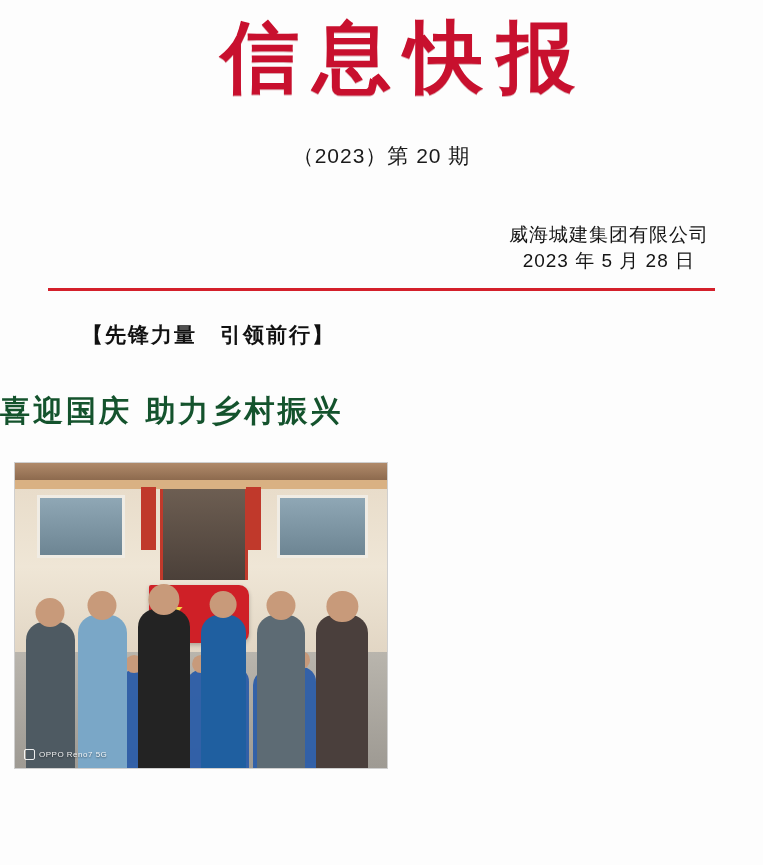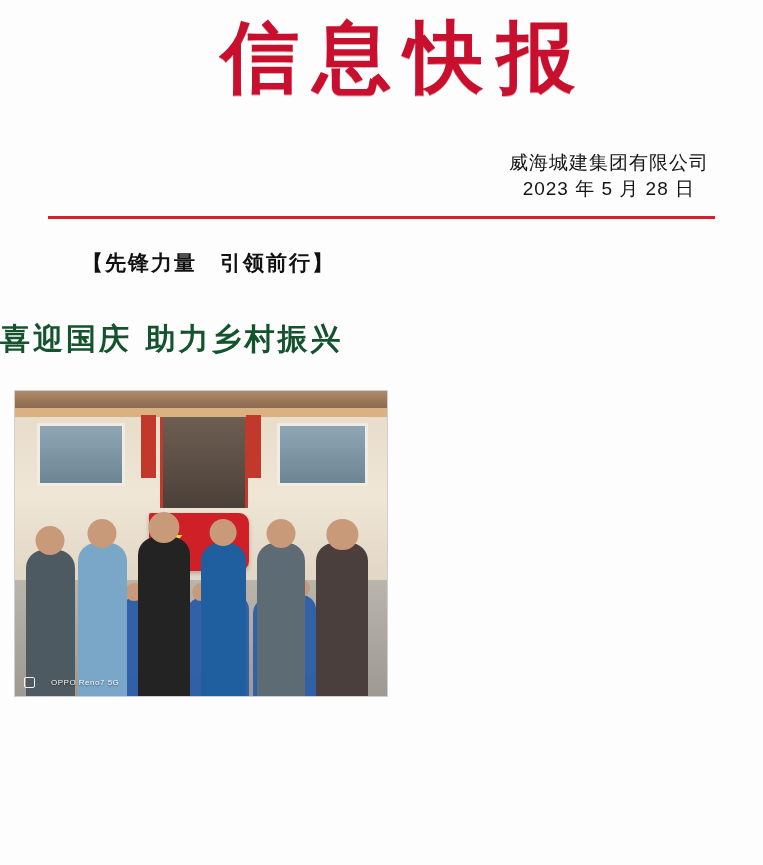--- a/index.html
+++ b/index.html
@@ -187,40 +187,41 @@
     position: absolute; bottom: 0; border-radius: 18px 18px 0 0;
   }
   .ph-head {
     position: absolute; left: 50%; transform: translateX(-50%);
     width: 60%; aspect-ratio: 1/1; border-radius: 50%;
     background: #c89a7a; top: -16%;
   }
   .ph-back-row .ph-person { opacity: 0.97; }
   .ph-watermark {
     position: absolute; left: 9px; bottom: 8px;
-    display: flex; align-items: center; gap: 16px;
+    display: flex; align-items: center; gap: 4px;
     color: #ffffff; font-size: 8px; letter-spacing: 0.5px;
     font-family: "Liberation Sans", sans-serif;
     text-shadow: 0 1px 2px rgba(0,0,0,0.6);
     opacity: 0.9;
   }
   .ph-watermark .wm-dot {
     width: 9px; height: 9px; border: 1px solid #fff; border-radius: 2px;
     display: inline-block;
   }
 </style>
 </head>
 <body>
 
 <div class="page">
 
   <div class="masthead">
     <div class="masthead-title">信息快报</div>
   </div>
 
+  <div class="issue-line">（2023）第 20 期</div>
 
   <div class="meta-row">
     <div class="meta-org">威海城建集团有限公司</div>
     <div class="meta-date">2023 年 5 月 28 日</div>
   </div>
   <div class="red-rule"></div>
 
   <div class="column-tag">【先锋力量　引领前行】</div>
 
   <div class="headline">喜迎国庆  助力乡村振兴</div>

